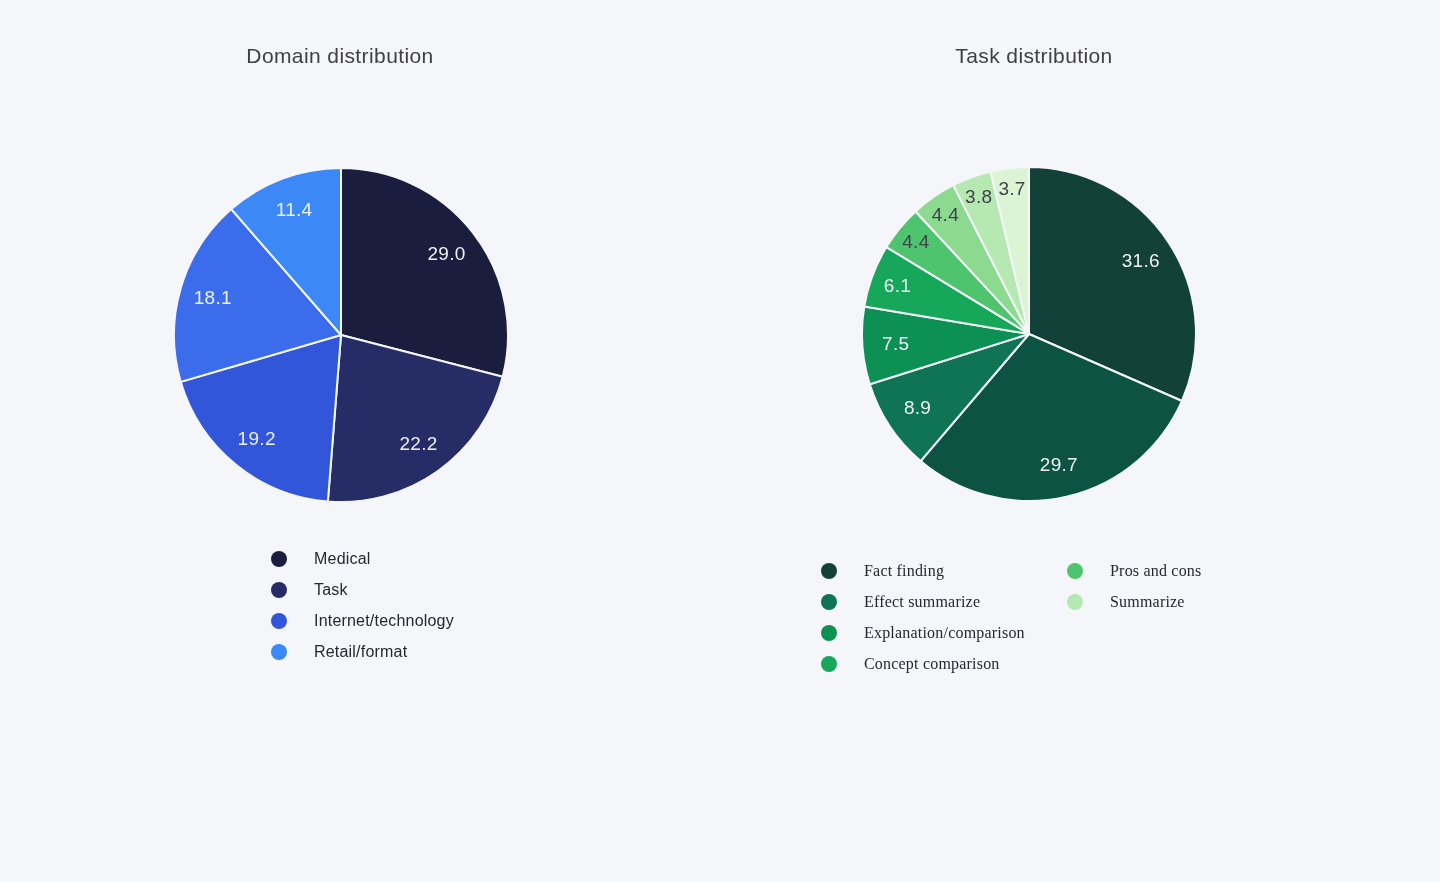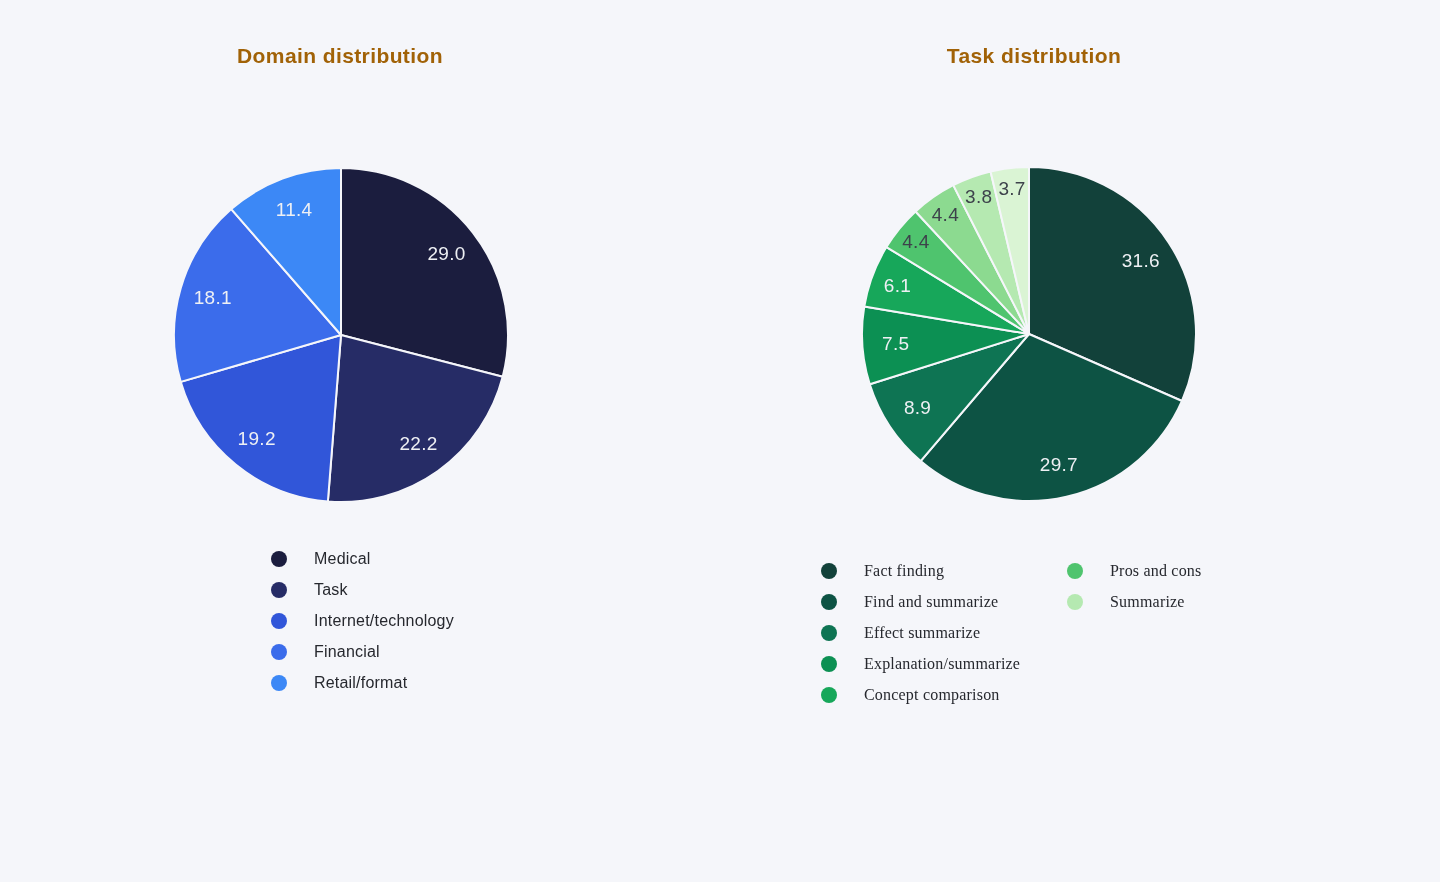--- a/index.html
+++ b/index.html
@@ -14,23 +14,23 @@
     height: 882px;
     background: #f5f6fa;
     overflow: hidden;
   }
   .chart-title {
     position: absolute;
     top: 44px;
     width: 400px;
     text-align: center;
     font-size: 21px;
-    font-weight: 700;
+    font-weight: 400;
     letter-spacing: 0.4px;
-    color: #a16207;
+    color: #404040;
   }
   #title-left  { left: 140px; }
   #title-right { left: 834px; }
 
   .pie-svg { position: absolute; }
   #pie-left  { left: 161px; top: 155px; }
   #pie-right { left: 849px; top: 154px; }
 
   .slice-label {
     font-family: "Liberation Sans", sans-serif;
@@ -120,47 +120,39 @@
         </div>
         <div class="legend-item">
           <span class="legend-dot" style="background: rgb(38, 44, 102);"></span>
           <span class="legend-label">Task</span>
         </div>
         <div class="legend-item">
           <span class="legend-dot" style="background: rgb(49, 86, 217);"></span>
           <span class="legend-label">Internet/technology</span>
         </div>
         <div class="legend-item">
-          <span class="legend-dot" style="background: rgb(59, 108, 235);"></span>
-          <span class="legend-label">Financial</span>
-        </div>
-        <div class="legend-item">
           <span class="legend-dot" style="background: rgb(60, 136, 246);"></span>
           <span class="legend-label">Retail/format</span>
         </div>
       </div>
     </div>
 
   <div id="legend-right" class="legend">
       <div class="legend-col">
         <div class="legend-item">
           <span class="legend-dot" style="background: rgb(18, 65, 58);"></span>
           <span class="legend-label">Fact finding</span>
         </div>
         <div class="legend-item">
-          <span class="legend-dot" style="background: rgb(13, 83, 68);"></span>
-          <span class="legend-label">Find and summarize</span>
-        </div>
-        <div class="legend-item">
           <span class="legend-dot" style="background: rgb(14, 116, 83);"></span>
           <span class="legend-label">Effect summarize</span>
         </div>
         <div class="legend-item">
           <span class="legend-dot" style="background: rgb(12, 144, 83);"></span>
-          <span class="legend-label">Explanation/summarize</span>
+          <span class="legend-label">Explanation/comparison</span>
         </div>
         <div class="legend-item">
           <span class="legend-dot" style="background: rgb(23, 167, 90);"></span>
           <span class="legend-label">Concept comparison</span>
         </div>
       </div>
       <div class="legend-col">
         <div class="legend-item">
           <span class="legend-dot" style="background: rgb(79, 196, 110);"></span>
           <span class="legend-label">Pros and cons</span>

